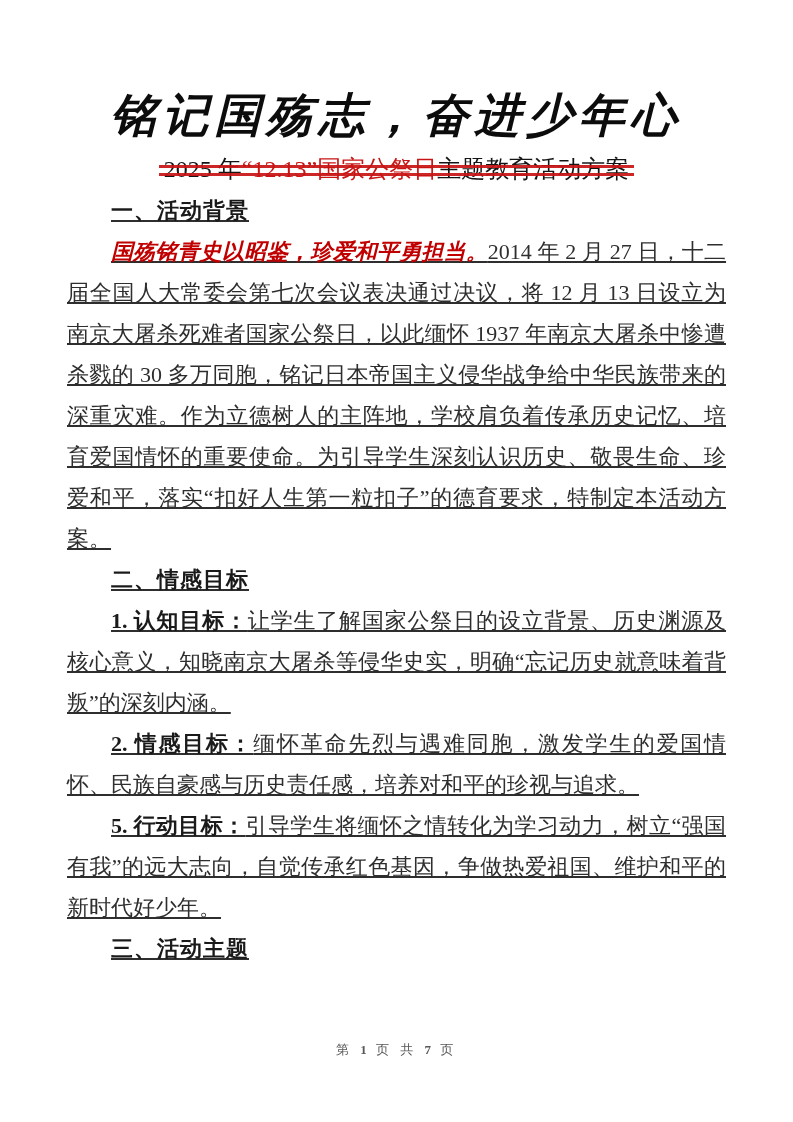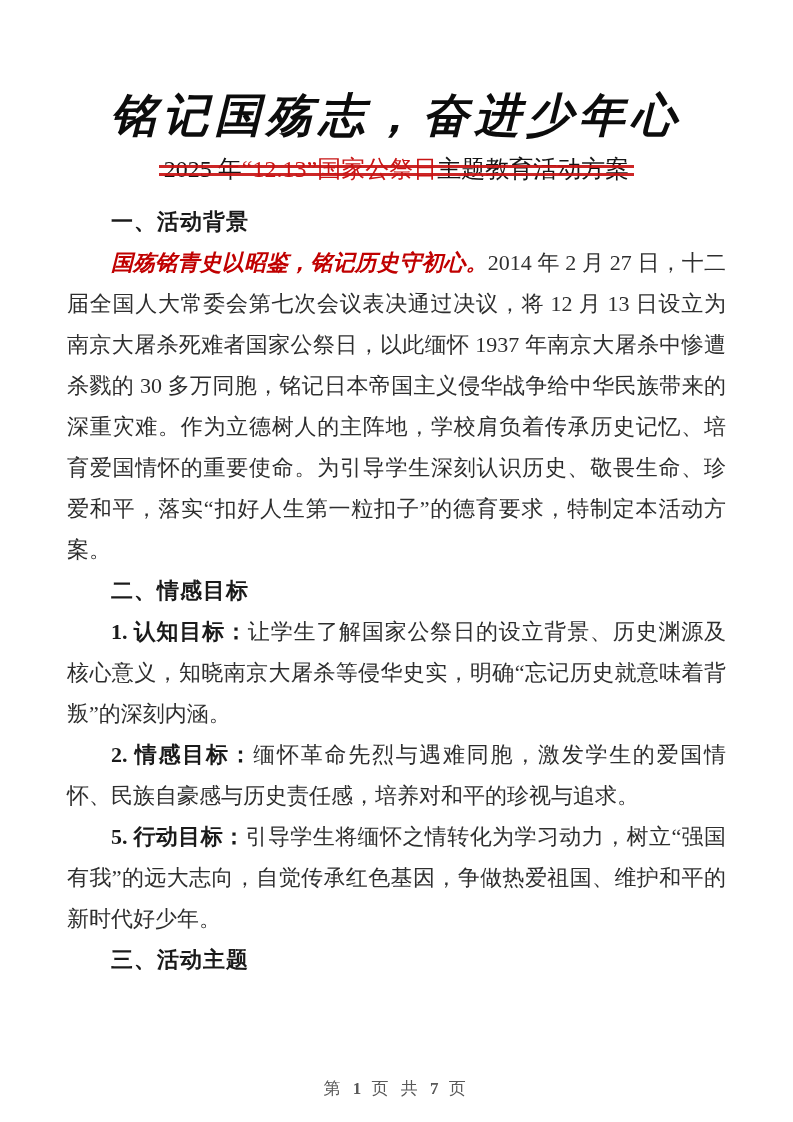--- a/index.html
+++ b/index.html
@@ -44,24 +44,24 @@
   .subtitle-strike{position:relative;display:inline-block;padding:0 2px;}
   .subtitle-strike .strike-line{
     position:absolute;left:-3px;right:-3px;height:3px;
     background:var(--strike-red);opacity:.92;pointer-events:none;
   }
   .subtitle-strike .l1{top:17px;}
   .subtitle-strike .l2{top:25px;}
   .sub-red{color:var(--strike-red);}
   
   .body-text{
-    margin-top:11px;
     font-size:22px;
     line-height:41px;
     text-align:justify;
+    text-decoration:underline;
   }
   .sec-heading{
     text-indent:2em;
     font-family:"Liberation Sans","DejaVu Sans",sans-serif;
     font-weight:bold;
     color:var(--head-ink);
     letter-spacing:1px;
   }
   .para{text-indent:2em;}
   .lead-red{
@@ -75,26 +75,25 @@
     color:var(--red);
     font-weight:bold;
     font-style:italic;
     letter-spacing:1px;
   }
   
   .page-footer{
     position:absolute;
     left:0;right:0;top:1040px;
     text-align:center;
-    font-size:17px;
+    font-size:13px;
     line-height:20px;
     color:var(--footer-gray);
     letter-spacing:4px;
     font-family:"Liberation Serif","DejaVu Serif",serif;
-    margin-top:39px;
   }
   .page-footer .num{font-weight:bold;letter-spacing:2px;}
 </style>
 </head>
 <body>
 
 <div class="page">
 
   <div class="title-block">
     <div class="doc-title">铭记国殇志，奋进少年心</div>
@@ -106,21 +105,21 @@
         <span class="strike-line l2"></span>
       </span>
     </div>
   </div>
 
   <div class="body-text">
 
     <div class="sec-heading">一、活动背景</div>
 
     <div class="para">
-      <span class="lead-red">国殇铭青史以昭鉴，铭记历史守初心。</span><span>2014 年 2 月 27 日，十二届全国人大常委会第七次会议表决通过决议，将 12 月 13 日设立为南京大屠杀死难者国家公祭日，以此缅怀 1937 年南京大屠杀中惨遭杀戮的 30 多万同胞，铭记日本帝国主义侵华战争给中华民族带来的深重灾难。作为立德树人的主阵地，学校肩负着传承历史记忆、培育爱国情怀的重要使命。为引导学生深刻认识历史、敬畏生命、珍爱和平，落实“扣好人生第一粒扣子”的德育要求，特制定本活动方案。</span>
+      <span class="lead-red">国殇铭青史以昭鉴，珍爱和平勇担当。</span><span>2014 年 2 月 27 日，十二届全国人大常委会第七次会议表决通过决议，将 12 月 13 日设立为南京大屠杀死难者国家公祭日，以此缅怀 1937 年南京大屠杀中惨遭杀戮的 30 多万同胞，铭记日本帝国主义侵华战争给中华民族带来的深重灾难。作为立德树人的主阵地，学校肩负着传承历史记忆、培育爱国情怀的重要使命。为引导学生深刻认识历史、敬畏生命、珍爱和平，落实“扣好人生第一粒扣子”的德育要求，特制定本活动方案。</span>
     </div>
 
     <div class="sec-heading">二、情感目标</div>
 
     <div class="para">
       <span class="goal-label">1. 认知目标：</span><span>让学生了解国家公祭日的设立背景、历史渊源及核心意义，知晓南京大屠杀等侵华史实，明确“忘记历史就意味着背叛”的深刻内涵。</span>
     </div>
 
     <div class="para">
       <span class="goal-label">2. 情感目标：</span><span>缅怀革命先烈与遇难同胞，激发学生的爱国情怀、民族自豪感与历史责任感，培养对和平的珍视与追求。</span>

